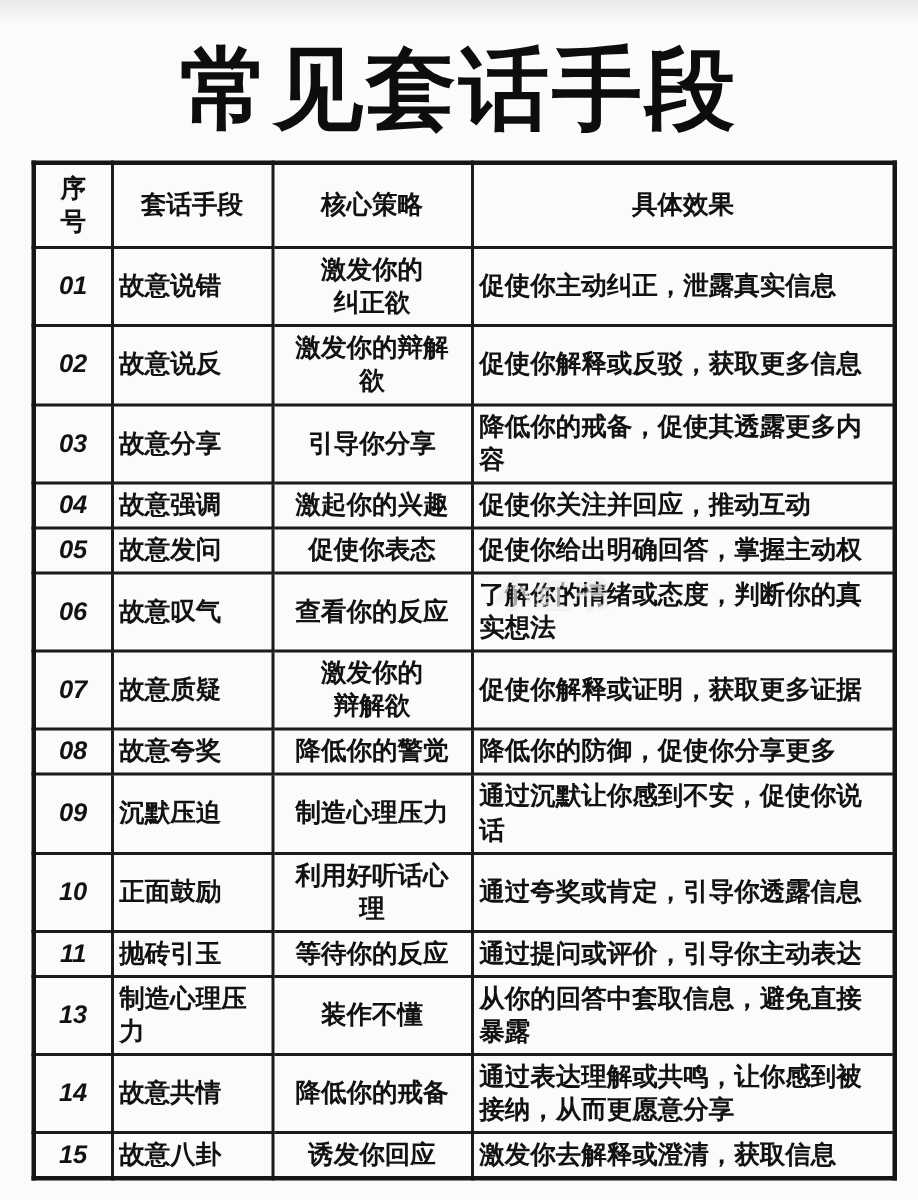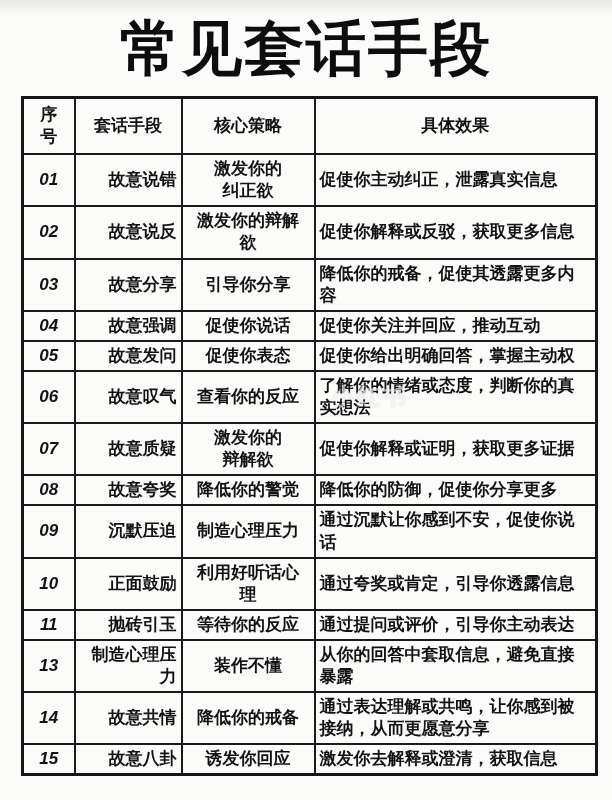--- a/index.html
+++ b/index.html
@@ -15,21 +15,21 @@
     overflow: hidden;
     position: relative;
   }
   .top-shade {
     position: absolute;
     top: 0; left: 0; right: 0;
     height: 16px;
     background: linear-gradient(#e9e9e8, rgba(251,251,250,0));
   }
   .page-title {
-    margin: 16px auto 14px auto;
+    margin: 27px auto 14px auto;
     text-align: center;
     font-size: 60px;
     line-height: 1.1;
     font-weight: 900;
     letter-spacing: 2px;
     color: #0d0d0d;
   }
   table.trick-table {
     table-layout: fixed;
     border-collapse: collapse;
@@ -45,21 +45,21 @@
     padding: 3px 4px;
     vertical-align: middle;
     color: #121212;
   }
   .trick-table th {
     text-align: center;
     padding: 5px 12px;
     font-size: 17px;
   }
   .col-no     { text-align: center; font-style: italic; }
-  .col-method { text-align: right; margin-top: 35px; }
+  .col-method { text-align: left; margin-top: 35px; }
   .col-strategy {
     text-align: center;
     white-space: pre-line;
   }
   .col-effect {
     text-align: left;
     padding-left: 8px;
     padding-right: 3px;
     margin-top: 32px;
   }
@@ -115,21 +115,21 @@
       </tr>
       <tr>
         <td class="col-no">03</td>
         <td class="col-method">故意分享</td>
         <td class="col-strategy">引导你分享</td>
         <td class="col-effect">降低你的戒备，促使其透露更多内容</td>
       </tr>
       <tr>
         <td class="col-no">04</td>
         <td class="col-method">故意强调</td>
-        <td class="col-strategy">促使你说话</td>
+        <td class="col-strategy">激起你的兴趣</td>
         <td class="col-effect">促使你关注并回应，推动互动</td>
       </tr>
       <tr>
         <td class="col-no">05</td>
         <td class="col-method">故意发问</td>
         <td class="col-strategy">促使你表态</td>
         <td class="col-effect">促使你给出明确回答，掌握主动权</td>
       </tr>
       <tr>
         <td class="col-no">06</td>

